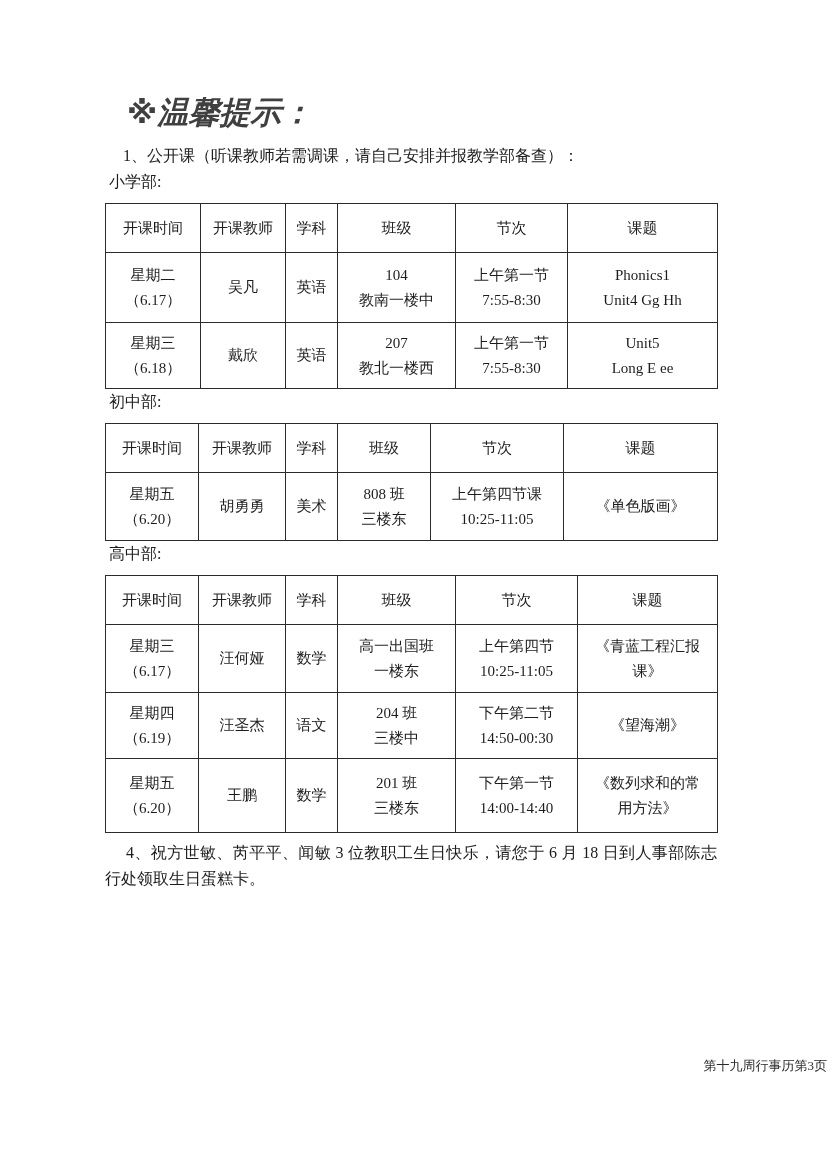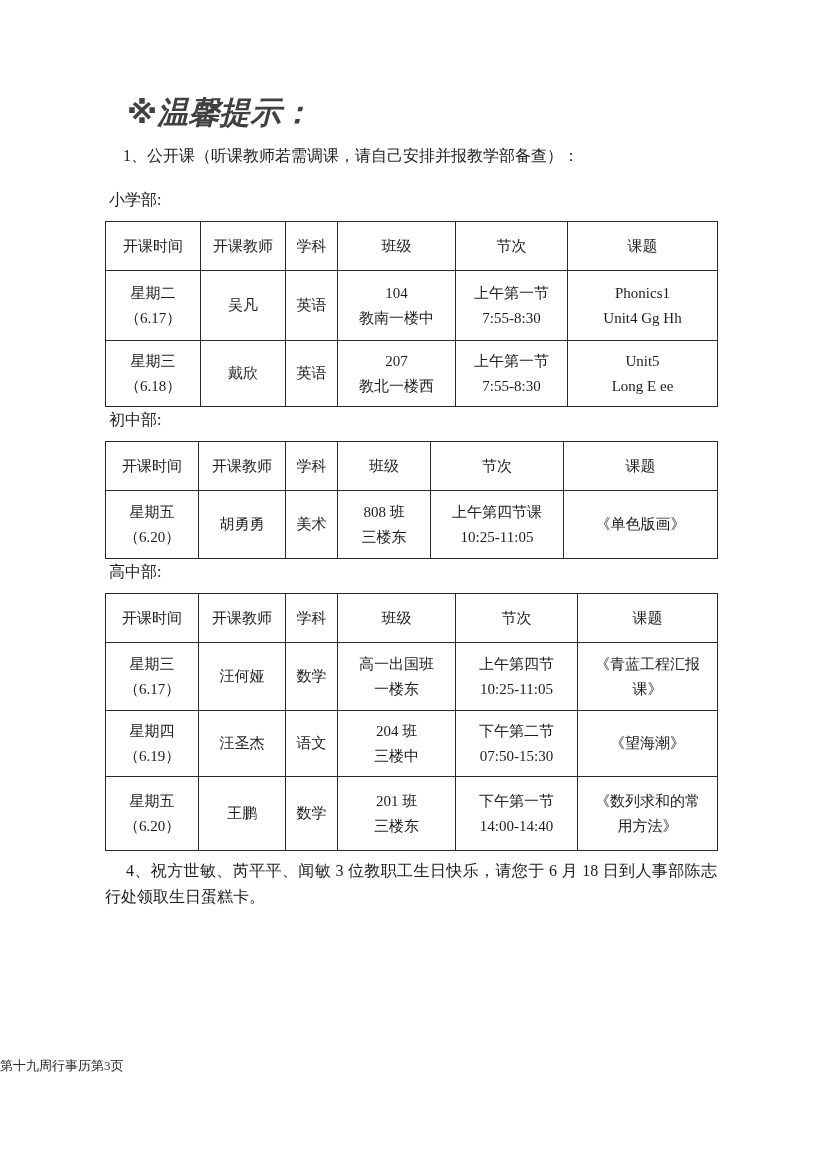--- a/index.html
+++ b/index.html
@@ -20,21 +20,21 @@
   .doc-title {
     margin: 94px 0 12px 22px;
     font-family: "Liberation Sans", "DejaVu Sans", sans-serif;
     font-style: italic;
     font-weight: bold;
     font-size: 31px;
     line-height: 38px;
     color: #404040;
   }
   .intro-line {
-    margin: 0 0 21px 18px;
+    margin: 0 0 3px 18px;
     font-size: 16px;
     line-height: 24px;
   }
   .section-label {
     margin: 2px 0 10px 4px;
     font-size: 16px;
     line-height: 22px;
   }
   table.schedule {
     border-collapse: collapse;
@@ -62,21 +62,21 @@
     margin: 7px 0 0 0;
     font-size: 16px;
     line-height: 26px;
     text-indent: 21px;
     text-align: justify;
   }
   .page-footer {
     position: absolute;
     left: 0; right: 0;
     top: 1057px;
-    text-align: left;
+    text-align: right;
     font-size: 13px;
     color: #2a2a2a;
   }
 </style>
 </head>
 <body>
 
 <div class="content">
 
   <h1 class="doc-title">※温馨提示：</h1>
@@ -200,21 +200,21 @@
 课》</td>
       </tr>
       <tr class="rh66">
         <td>星期四
 （6.19）</td>
         <td>汪圣杰</td>
         <td>语文</td>
         <td>204 班
 三楼中</td>
         <td>下午第二节
-07:50-15:30</td>
+14:50-00:30</td>
         <td>《望海潮》</td>
       </tr>
       <tr class="rh74">
         <td>星期五
 （6.20）</td>
         <td>王鹏</td>
         <td>数学</td>
         <td>201 班
 三楼东</td>
         <td>下午第一节

